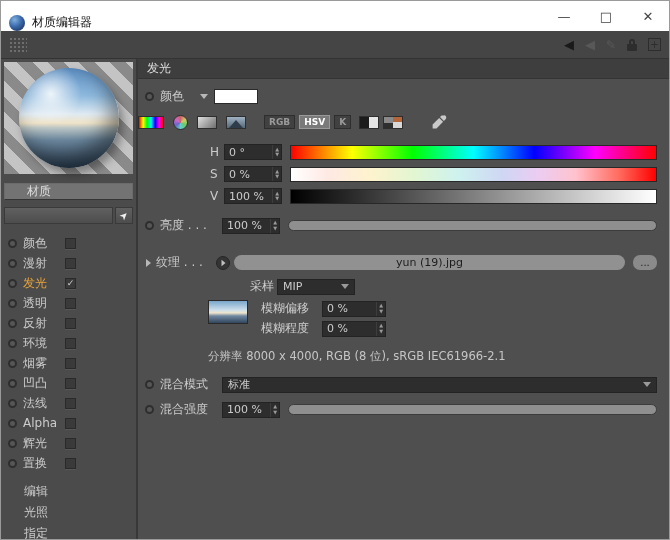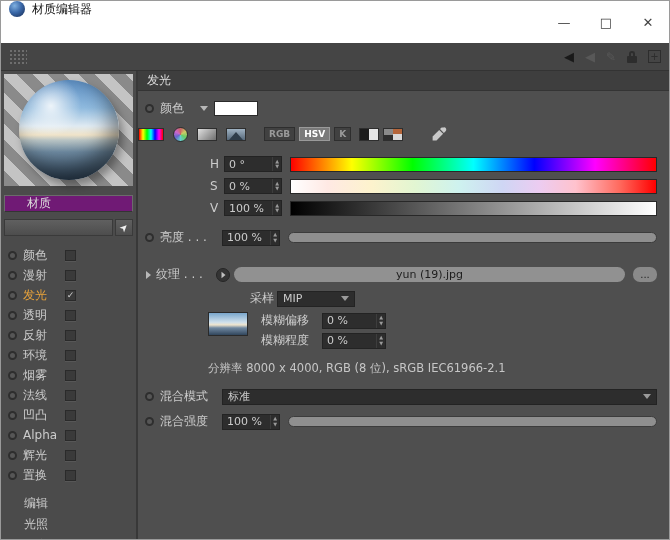--- a/index.html
+++ b/index.html
@@ -1,21 +1,21 @@
 <!DOCTYPE html>
 <html><head>
 <meta charset="utf-8">
 <style>
   *{box-sizing:border-box;margin:0;padding:0;}
   html,body{width:670px;height:540px;}
   body{font-family:"DejaVu Sans","Liberation Sans",sans-serif;background:#4b4b4b;}
   .window{width:670px;height:540px;border:1px solid #9a9a9a;display:flex;flex-direction:column;background:#4b4b4b;overflow:hidden;}
 
   
-  .titlebar{height:42px;background:#ffffff;display:flex;align-items:flex-start;padding-left:8px;flex:none;}
+  .titlebar{height:30px;background:#ffffff;display:flex;align-items:flex-end;padding-left:8px;flex:none;}
   .app-icon{width:16px;height:16px;border-radius:50%;background:radial-gradient(circle at 35% 30%,#7fb0e0 0%,#3a68a8 45%,#14264e 100%);flex:none;}
   .title{font-size:12px;color:#111;margin-left:7px;}
   .win-controls{margin-left:auto;display:flex;height:100%;}
   .win-btn{width:42px;display:flex;align-items:center;justify-content:center;font-size:13px;color:#444;cursor:default;}
 
   
   .toolbar{height:28px;background:#454545;border-bottom:1px solid #333;display:flex;align-items:center;padding:0 8px;flex:none;}
   .grip{width:18px;height:16px;background-image:radial-gradient(#6e6e6e 1px,transparent 1.3px);background-size:4px 4px;}
   .tb-icons{margin-left:auto;display:flex;align-items:center;gap:11px;}
   .tb-glyph{font-size:13px;line-height:1;}
@@ -31,21 +31,21 @@
   .bodyrow{flex:1;display:flex;min-height:0;}
 
   
   .sidebar{width:137px;flex:none;background:#4b4b4b;border-right:2px solid #383838;display:flex;flex-direction:column;}
   .preview{margin:3px;height:112px;background:repeating-linear-gradient(45deg,#8a8a8a 0 11px,#c4c4c4 11px 22px);display:flex;align-items:center;justify-content:center;flex:none;}
   .sphere{width:100px;height:100px;border-radius:50%;
     background:
       radial-gradient(circle at 32% 26%,rgba(255,255,255,.85) 0%,rgba(255,255,255,0) 30%),
       linear-gradient(180deg,#5e90c4 0%,#8fbade 28%,#dfeaf2 46%,#f0e3c8 55%,#b9c4c4 60%,#6d89a0 72%,#33495f 100%);
     box-shadow:inset -8px -12px 20px rgba(0,0,0,.45), 4px 6px 8px rgba(0,0,0,.35);}
-  .mat-header{margin:6px 3px 0;height:17px;background:#701a75;border:1px solid #6b6b6b;border-bottom-color:#343434;display:flex;align-items:center;padding-left:22px;font-size:12px;color:#dcdcdc;flex:none;}
+  .mat-header{margin:6px 3px 0;height:17px;background:#737373;border:1px solid #6b6b6b;border-bottom-color:#343434;display:flex;align-items:center;padding-left:22px;font-size:12px;color:#dcdcdc;flex:none;}
   .mat-row{margin:7px 3px 0;height:17px;display:flex;gap:2px;flex:none;}
   .mat-combo{flex:1;background:linear-gradient(#606060,#4d4d4d);border:1px solid #3a3a3a;}
   .pick-btn{width:18px;background:linear-gradient(#606060,#4d4d4d);border:1px solid #3a3a3a;display:flex;align-items:center;justify-content:center;}
   .cursor-glyph{color:#f0f0f0;font-size:10px;transform:rotate(-45deg);line-height:1;}
   .channels{margin-top:9px;}
   .chan{height:20px;display:flex;align-items:center;padding-left:7px;width:86px;}
   .ring{width:9px;height:9px;border:2px solid #2e2e2e;border-radius:50%;flex:none;background:#565656;}
   .chan-label{font-size:12px;color:#cccccc;margin-left:6px;width:42px;white-space:nowrap;}
   .chan.active .chan-label{color:#e8a33b;}
   .checkbox{width:11px;height:11px;background:#3a3a3a;border:1px solid #2a2a2a;box-shadow:0 1px 0 rgba(255,255,255,.07);font-size:9px;color:#d0d0d0;display:flex;align-items:center;justify-content:center;flex:none;line-height:1;}
@@ -166,26 +166,26 @@
           <span class="chan-label">环境</span>
           <span class="checkbox"></span>
         </div>
         <div class="chan">
           <span class="ring"></span>
           <span class="chan-label">烟雾</span>
           <span class="checkbox"></span>
         </div>
         <div class="chan">
           <span class="ring"></span>
+          <span class="chan-label">凹凸</span>
+          <span class="checkbox"></span>
+        </div>
+        <div class="chan">
+          <span class="ring"></span>
           <span class="chan-label">法线</span>
-          <span class="checkbox"></span>
-        </div>
-        <div class="chan">
-          <span class="ring"></span>
-          <span class="chan-label">凹凸</span>
           <span class="checkbox"></span>
         </div>
         <div class="chan">
           <span class="ring"></span>
           <span class="chan-label">Alpha</span>
           <span class="checkbox"></span>
         </div>
         <div class="chan">
           <span class="ring"></span>
           <span class="chan-label">辉光</span>

